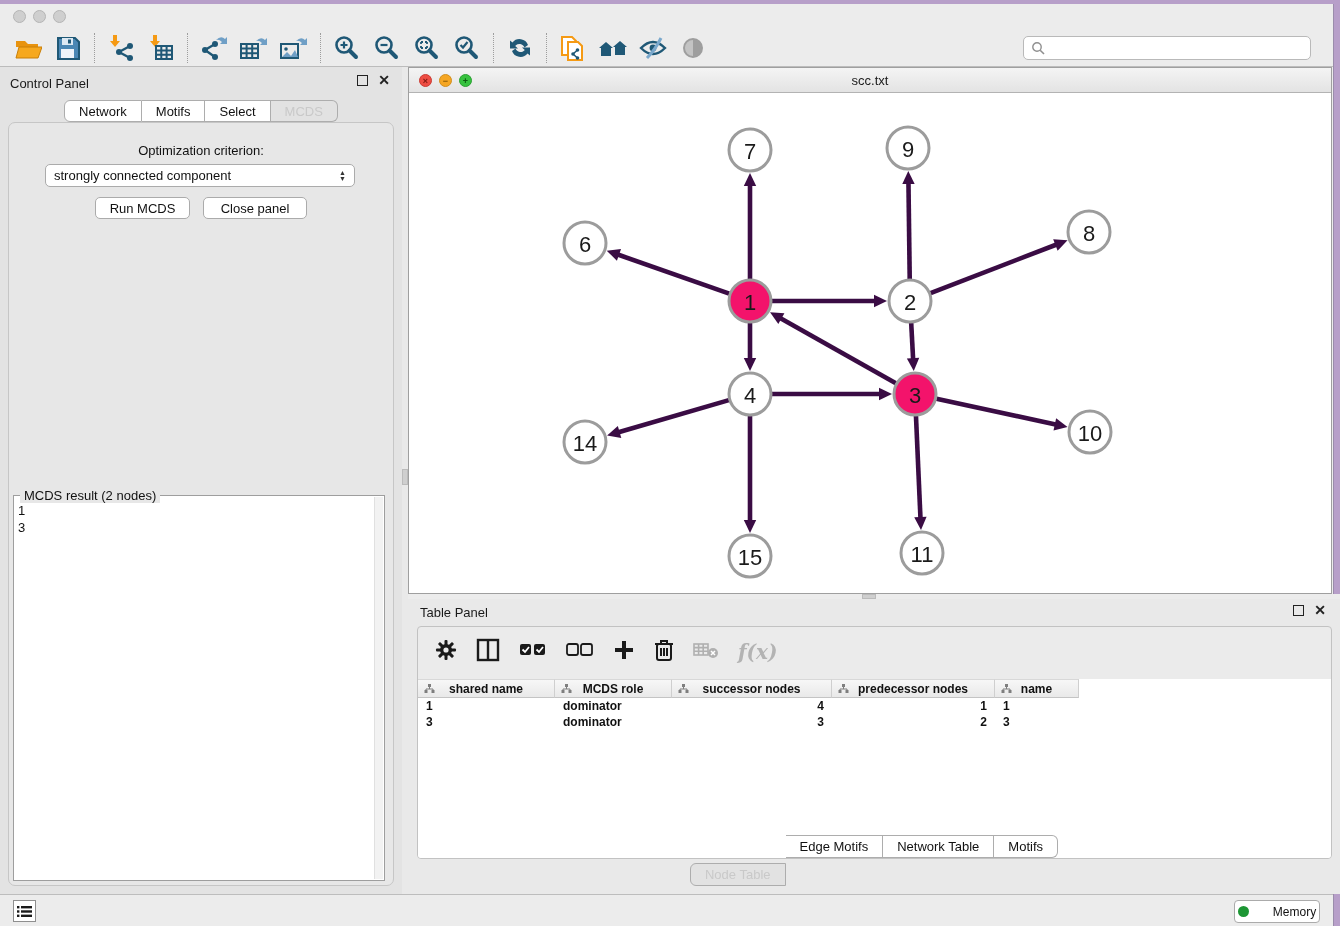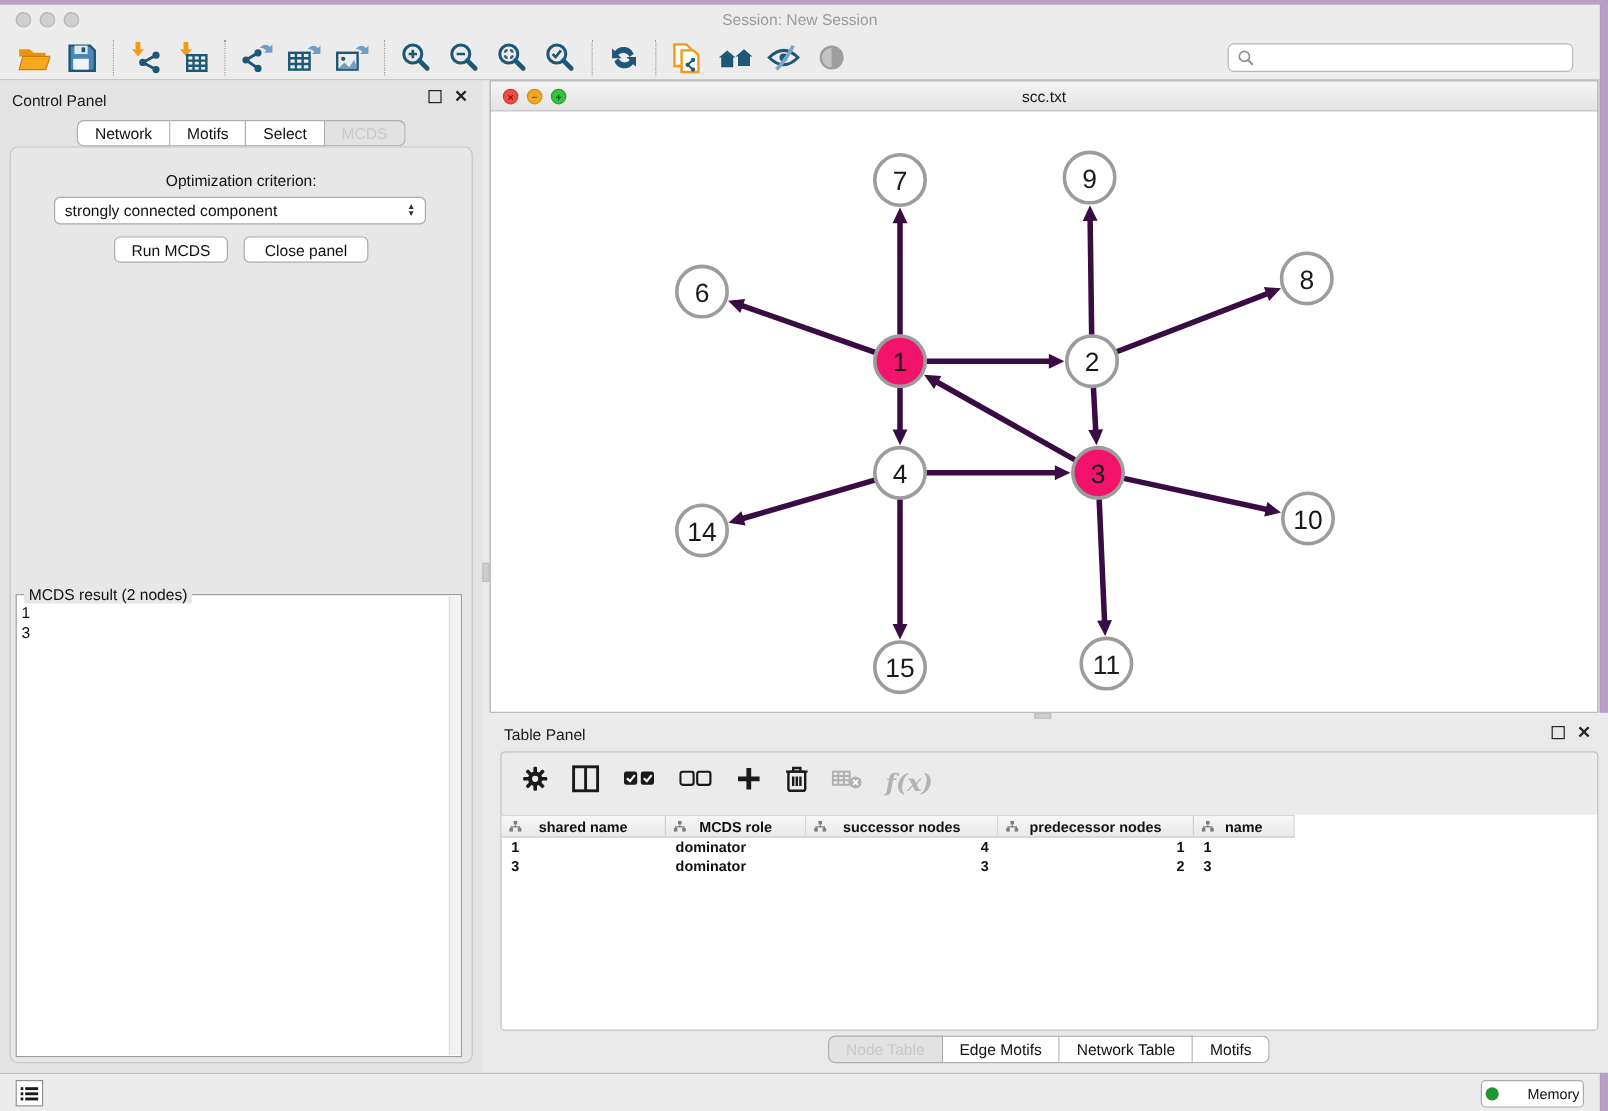--- a/index.html
+++ b/index.html
@@ -80,21 +80,20 @@
 </style>
 </head>
 <body>
 
 <div class="app">
 
   <div class="titlebar">
     <div class="traffic t-gray" style="left:13px"></div>
     <div class="traffic t-gray" style="left:33px"></div>
     <div class="traffic t-gray" style="left:53px"></div>
-    <div class="win-title">Session: New Session</div>
   </div>
 
   <div class="toolbar">
     <div class="tbtn">
       <svg width="28" height="24" viewBox="0 0 28 24">
           <path d="M2 5 h9 l3 3 h10 v3 h-22 z" fill="#e8930f"></path>
           <path d="M5 11 h23 l-4 11 h-22 z" fill="#f6a81f" stroke="#c97f08" stroke-width="1"></path>
         </svg>
     </div>
     <div class="tbtn">
@@ -463,21 +462,21 @@
               <div class="td" style="width: 137px; text-align: left;">3</div>
               <div class="td" style="width: 117px; text-align: left;">dominator</div>
               <div class="td" style="width: 160px; text-align: right;">3</div>
               <div class="td" style="width: 163px; text-align: right;">2</div>
               <div class="td" style="width: 84px; text-align: left;">3</div>
             </div>
           </div>
       </div>
     </div>
     <div class="tp-tabs" id="tp-tabs">
-        <div class="tab selected" style="padding: 2px 14px; height: 23px;">Node Table</div>
+        <div class="tab selected" style="padding: 2px 14px; height: 23px; margin-top: 28px;">Node Table</div>
         <div class="tab" style="padding: 2px 14px; height: 23px;">Edge Motifs</div>
         <div class="tab" style="padding: 2px 14px; height: 23px;">Network Table</div>
         <div class="tab" style="padding: 2px 14px; height: 23px;">Motifs</div>
       </div>
   </div>
 
   <div class="statusbar">
     <div class="list-btn">
       <svg width="15" height="13" viewBox="0 0 15 13">
           <g fill="#1a1a1a">

